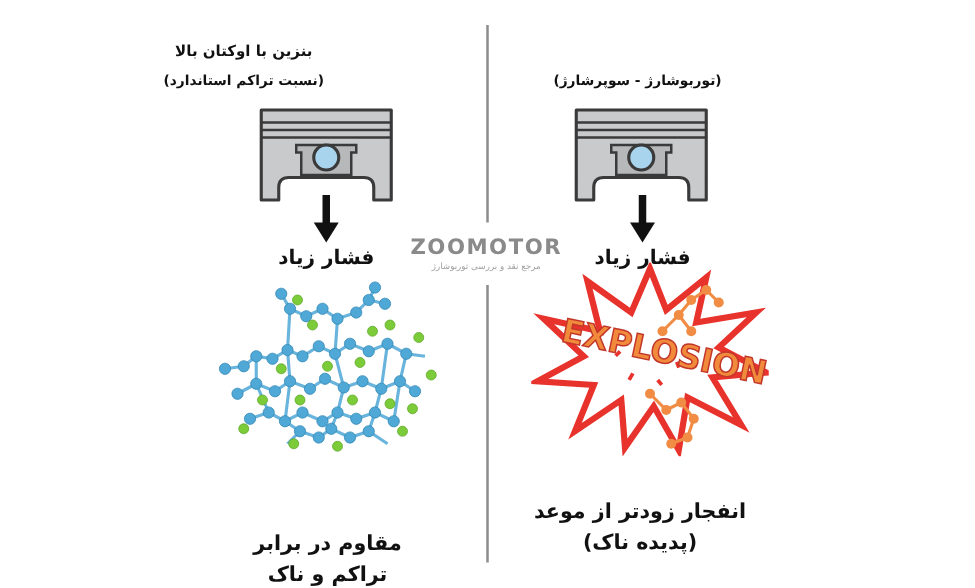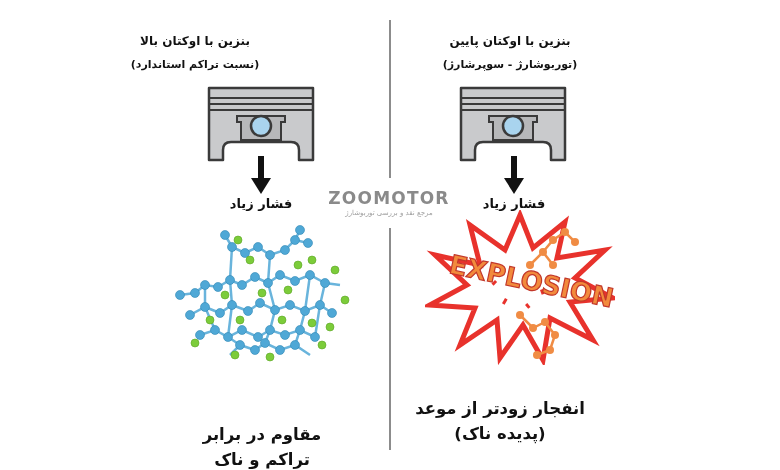--- a/index.html
+++ b/index.html
@@ -15,21 +15,21 @@
     font-weight:bold; color:#111; font-size:12px; top:34px;
   }
   .subtitle {
     position:absolute; left:0; width:100%; text-align:center; direction:rtl;
     font-weight:bold; color:#111; font-size:11px; top:58px;
   }
   .piston { position:absolute; top:84px; }
   .arrow { position:absolute; top:156px; }
   .pressure {
     position:absolute; width:100px; text-align:center; direction:rtl;
-    font-weight:bold; color:#111; font-size:13px; top:196px;
+    font-weight:bold; color:#111; font-size:16px; top:196px;
   }
   .caption {
     position:absolute; width:200px; text-align:center; direction:rtl;
     font-weight:bold; color:#111; font-size:16.5px; line-height:25px; top:396px;
   }
   .divider { position:absolute; left:389px; width:2px; background:#8c8c8c; }
   .logo { position:absolute; left:318px; top:188px; width:142px; text-align:center; }
   .logo-main { font-size:17px; font-weight:bold; color:#8a8a8a; letter-spacing:1.2px; }
   .logo-sub { font-size:7px; color:#a0a0a0; direction:rtl; margin-top:1px; }
   .molecule { position:absolute; left:170px; top:215px; }
@@ -150,21 +150,20 @@
     </g>
   </svg>
 
   <div class="caption" style="left:162px;margin-top:26px;">
     <div>مقاوم در برابر</div>
     <div>تراکم و ناک</div>
   </div>
 </div>
 
 <div class="panel right">
-  <div class="title" style="left:-10px;width:260px;">بنزین با اوکتان پایین</div>
   <div class="subtitle" style="left:-10px;width:260px;">(توربوشارژ - سوپرشارژ)</div>
 
   <svg class="piston" style="left:67px;" width="112" height="80" viewBox="0 0 112 80">
     <path d="M4 4 H108 V76 H94 V66 Q94 58 86 58 H26 Q18 58 18 66 V76 H4 Z" fill="#c9cacc" stroke="#3a3a3a" stroke-width="2.5" stroke-linejoin="round"></path>
     <line x1="4" y1="14" x2="108" y2="14" stroke="#3a3a3a" stroke-width="2"></line>
     <line x1="4" y1="20" x2="108" y2="20" stroke="#3a3a3a" stroke-width="2"></line>
     <line x1="4" y1="26" x2="108" y2="26" stroke="#3a3a3a" stroke-width="2"></line>
     <path d="M32 32 H80 V38 H76 V56 H36 V38 H32 Z" fill="#b7b8ba" stroke="#3a3a3a" stroke-width="2"></path>
     <circle cx="56" cy="42" r="10" fill="#a9d4ee" stroke="#3a3a3a" stroke-width="2.5"></circle>
   </svg>
@@ -199,17 +198,17 @@
     </g>
     <g fill="#e8322c">
       <rect x="80" y="88" width="3" height="6" transform="rotate(30 80 88)"></rect>
       <rect x="115" y="80" width="3" height="5" transform="rotate(-20 115 80)"></rect>
       <rect x="70" y="70" width="3" height="5" transform="rotate(45 70 70)"></rect>
       <rect x="100" y="95" width="3" height="5" transform="rotate(-40 100 95)"></rect>
     </g>
     <text x="22" y="78" font-family="DejaVu Sans, sans-serif" font-weight="bold" font-size="26" fill="#f28a3c" stroke="#c2372a" stroke-width="1.2" transform="rotate(12 95 75)">EXPLOSION</text>
   </svg>
 
-  <div class="caption" style="left:10px;">
+  <div class="caption" style="left:22px;">
     <div>انفجار زودتر از موعد</div>
     <div>(پدیده ناک)</div>
   </div>
 </div>
 
 </body></html>

